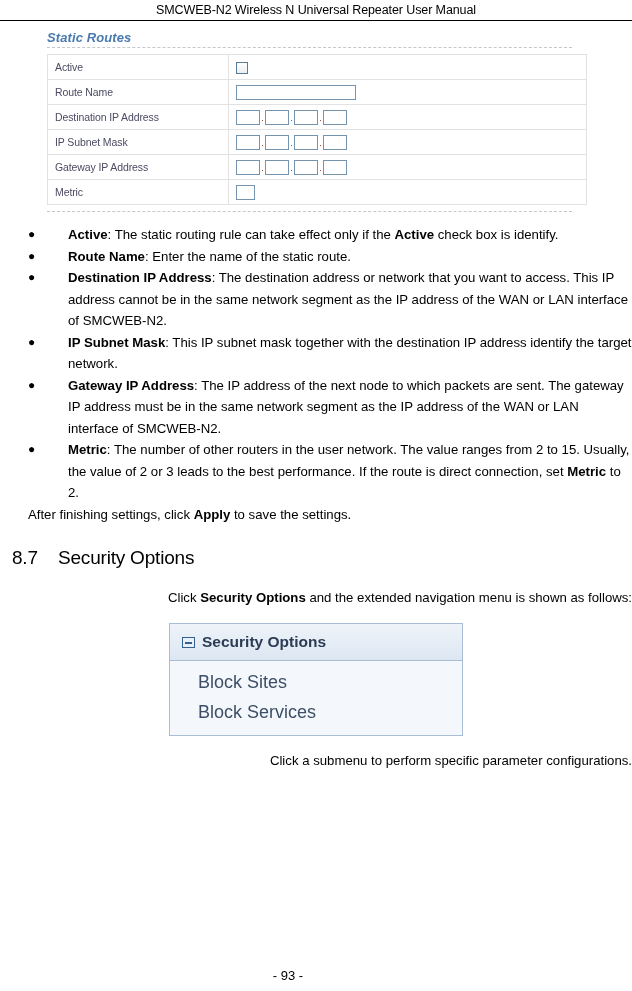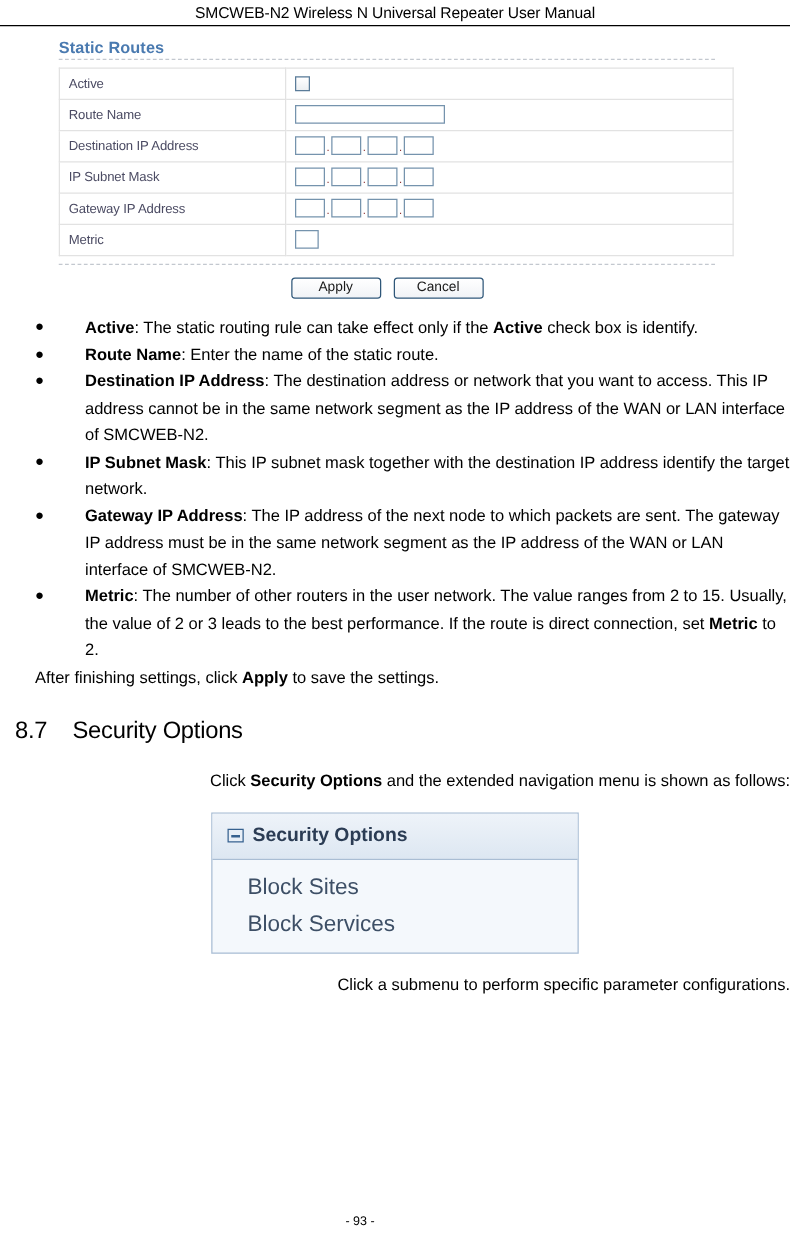--- a/index.html
+++ b/index.html
@@ -36,20 +36,21 @@
     margin: 9px 0 0 47px;
     width: 525px;
   }
   .panel-title {
     font-size: 13px;
     font-weight: bold;
     color: #4a7ab0;
     letter-spacing: 0.1px;
     padding-bottom: 2px;
     font-family: "Liberation Sans", sans-serif;
+    font-style: italic;
   }
   .dashed-rule {
     border-top: 1px dashed #c3c8cf;
     height: 0;
     width: 525px;
   }
   .form-table {
     border-collapse: collapse;
     margin-top: 6px;
     width: 524px;
@@ -209,21 +210,21 @@
     padding-left: 28px;
     white-space: nowrap;
   }
 
   .footer {
     position: absolute;
     left: 0;
     bottom: 8px;
     width: 576px;
     text-align: center;
-    font-size: 10px;
+    font-size: 13px;
   }
   b { font-weight: bold; }
 </style>
 </head>
 <body>
 
 <div class="page-header">
   <span>SMCWEB-N2 Wireless N Universal Repeater User Manual</span>
 </div>
 <hr class="header-rule">
@@ -274,23 +275,20 @@
         <td class="label-cell">Metric</td>
         <td class="field-cell">
           <span class="txt-box metric"></span>
         </td>
       </tr>
     </tbody>
   </table>
 
   <div class="dashed-rule" style="margin-top:6px;"></div>
 
-  <div class="btn-row">
-    <span class="btn">Apply</span><span class="btn">Cancel</span>
-  </div>
 </div>
 
 <ul class="bullets">
   <li>
     <span class="bullet-dot">●</span><b>Active</b><span>: The static routing rule can take effect only if the </span><b>Active</b><span> check box is identify.</span>
   </li>
   <li>
     <span class="bullet-dot">●</span><b>Route Name</b><span>: Enter the name of the static route.</span>
   </li>
   <li>

